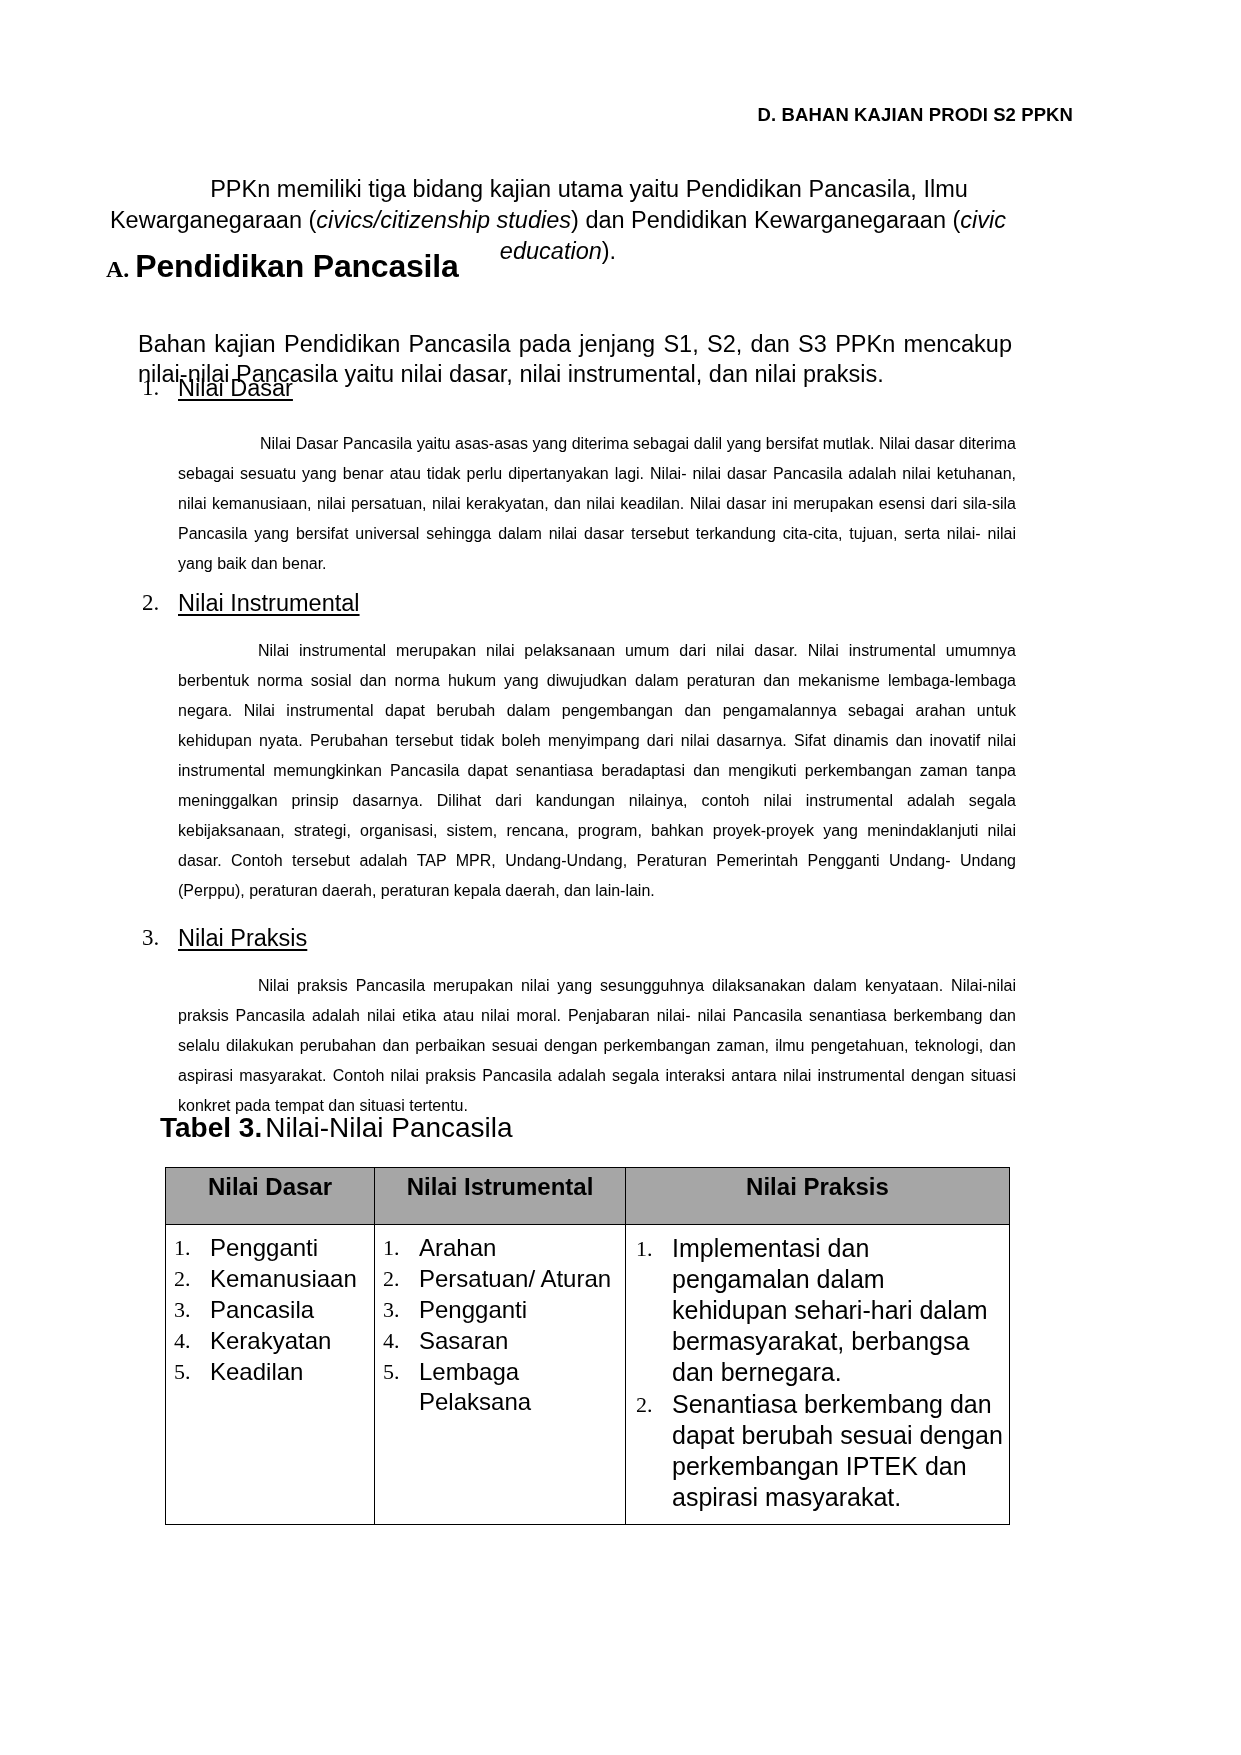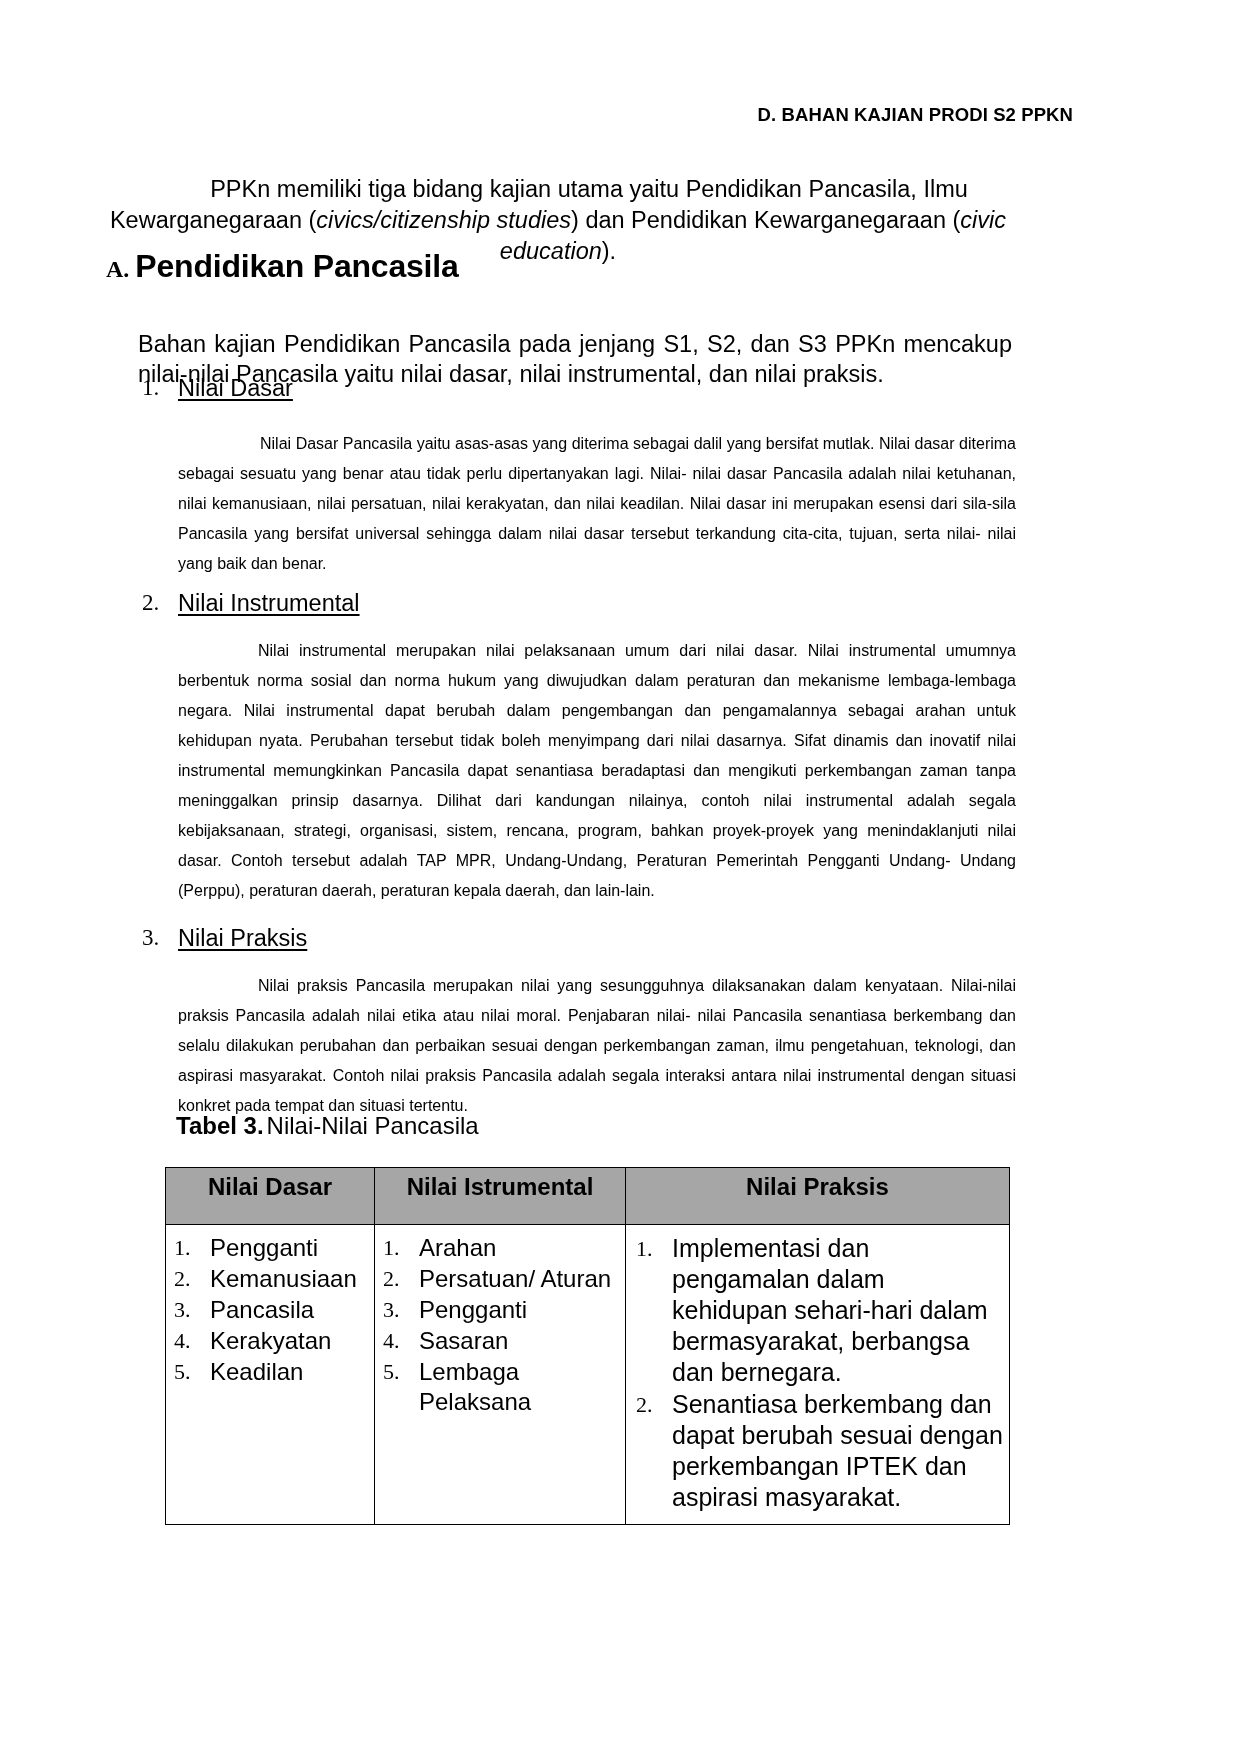--- a/index.html
+++ b/index.html
@@ -120,23 +120,23 @@
   .item1 { left: 142px; top: 375px; }
   .item1 .num-body { top: 38px; text-indent: 82px; }
   .item2 { left: 142px; top: 590px; }
   .item2 .num-body { top: 30px; text-indent: 80px; }
   .item3 { left: 142px; top: 925px; }
   .item3 .num-body { top: 30px; text-indent: 80px; }
 
   
   .tbl-caption {
     position: absolute;
-    left: 176px;
+    left: 160px;
     top: 1112px;
-    font-size: 24px;
+    font-size: 28px;
     white-space: nowrap;
   }
   .tbl-caption .cap-label {
     font-family: "Liberation Sans", sans-serif;
     font-weight: bold;
   }
   .tbl-caption .cap-text {
     font-family: "Liberation Sans", sans-serif;
     font-weight: normal;
     margin-left: 3px;

